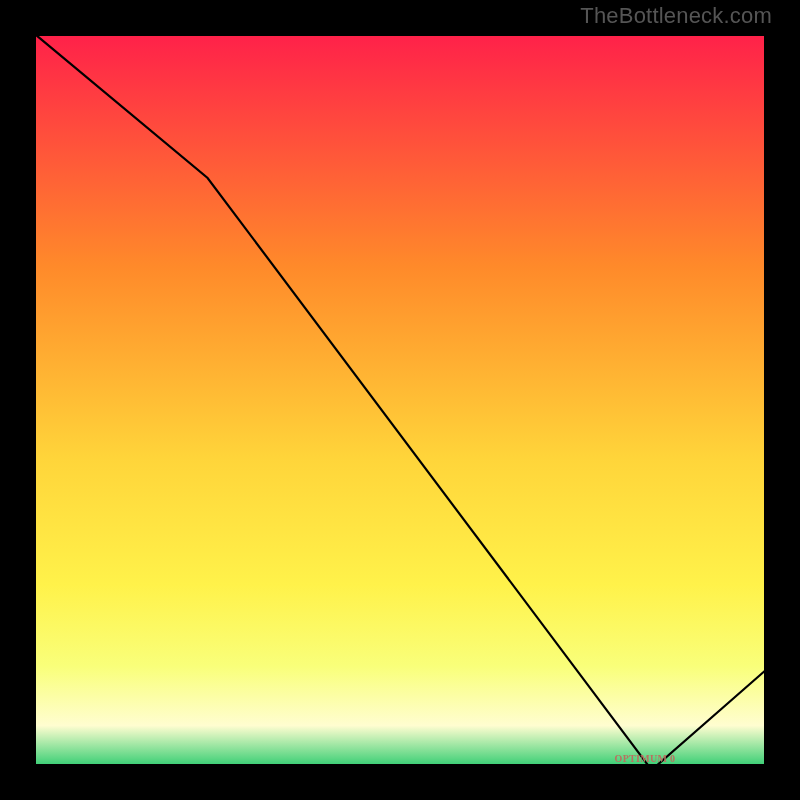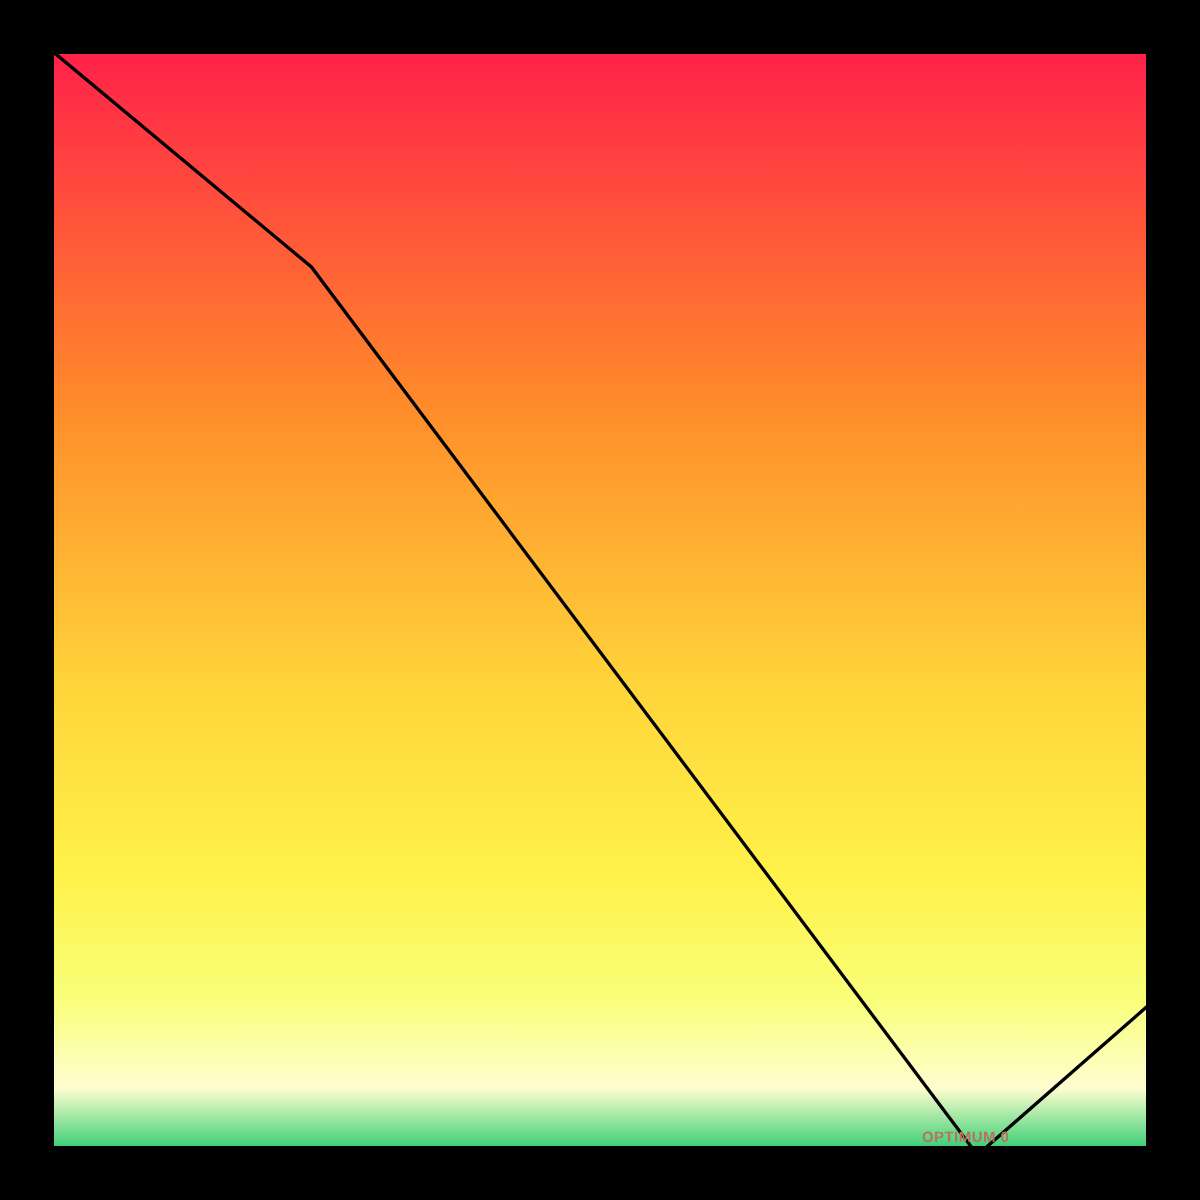--- a/index.html
+++ b/index.html
@@ -57,27 +57,29 @@
   }
   .annot {
     position: absolute;
     color: #b97060;
     font-size: 10px;
     font-weight: 700;
     letter-spacing: 0.3px;
     user-select: none;
     z-index: 4;
     white-space: nowrap;
+    font-family: Liberation Serif, serif;
   }
 </style>
 </head>
 <body>
 
 <div class="frame">
 
+  <div class="watermark">TheBottleneck.com</div>
 
   <div class="plot-box">
 
     <svg class="gradient" viewBox="0 0 740 740" preserveAspectRatio="none">
       <defs>
         <linearGradient id="g" x1="0" y1="0" x2="0" y2="1">
           <stop id="s0" offset="0%" stop-color="#ff1f4a"></stop>
           <stop id="s1" offset="32%" stop-color="#ff8a2a"></stop>
           <stop id="s2" offset="58%" stop-color="#ffd53a"></stop>
           <stop id="s3" offset="75%" stop-color="#fff24a"></stop>

